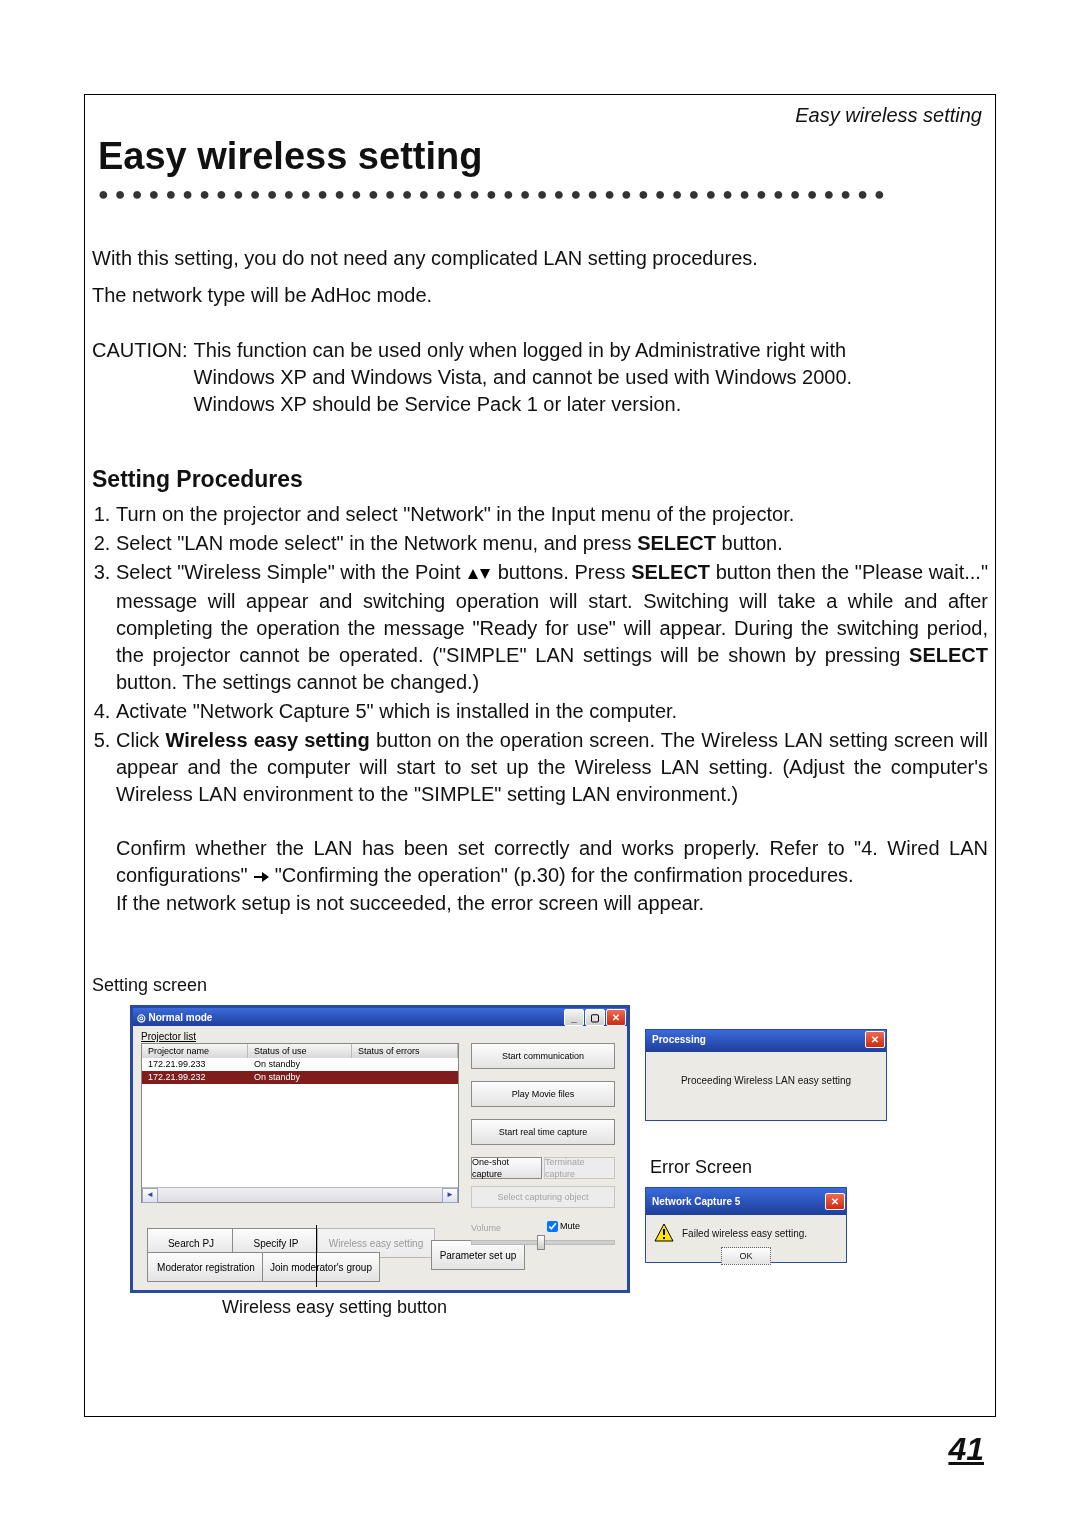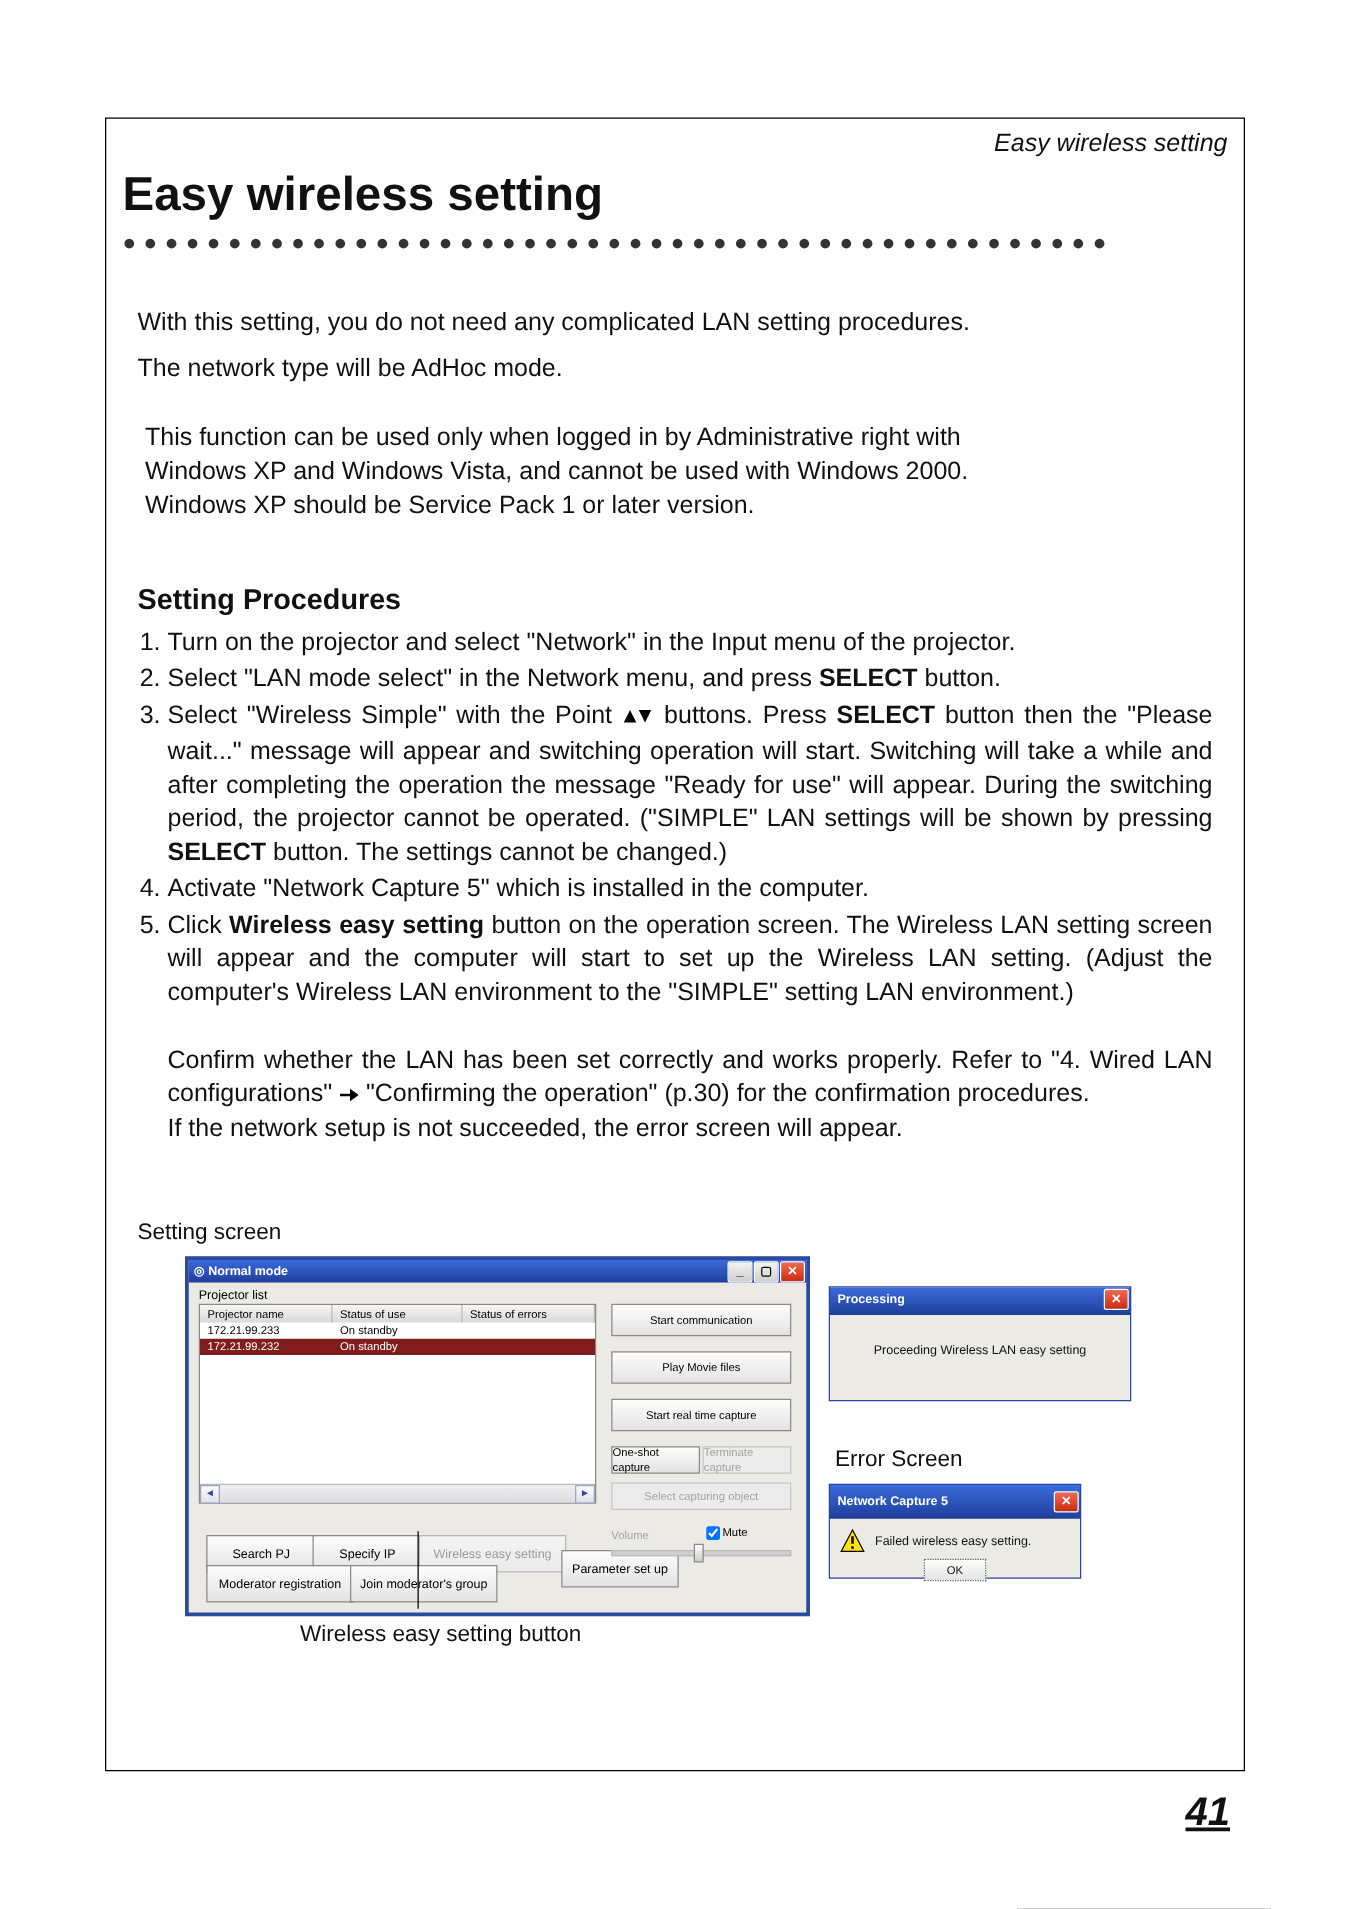--- a/index.html
+++ b/index.html
@@ -1,42 +1,42 @@
 <!DOCTYPE html>
 <html><head>
 <meta charset="utf-8">
 <style>
   html,body{margin:0;padding:0;background:#888;}
   .page{width:1080px;height:1527px;margin:0 auto;background:#fff;position:relative;font-family:"Myriad Pro","Segoe UI",Arial,sans-serif;color:#111;box-sizing:border-box;padding:84px 90px 0 90px;}
   .page-border{position:absolute;left:84px;right:84px;top:94px;bottom:110px;border:1px solid #000;pointer-events:none;}
   .running-head{text-align:right;font-style:italic;font-size:20px;margin:20px 8px 0 0;}
   h1.main-title{font-size:38px;font-weight:700;margin:8px 0 6px 8px;}
   .dot-rule{white-space:nowrap;overflow:hidden;font-size:18px;color:#333;letter-spacing:6px;margin:0 8px 40px 8px;}
-  .body{font-size:20px;line-height:1.35;margin:0 20px;}
+  .body{font-size:20px;line-height:1.35;margin:0 2px;}
   .body p{margin:0 0 10px 0;}
   .caution{margin-top:28px;}
   .caution-body{display:flex;}
   .caution-label{white-space:nowrap;}
   .caution-text{margin-left:6px;}
   h2.setting-proc{font-size:23px;font-weight:700;margin:46px 0 6px 0;}
   ol.steps{margin:0;padding-left:24px;font-size:20px;line-height:1.35;}
   ol.steps li{margin:0 0 2px 0;text-align:left;}
   ol.steps li.justify{text-align:justify;}
   .arrow-tri{display:inline-block;vertical-align:-2px;}
   .arrow-right{display:inline-block;vertical-align:-1px;}
   .bold{font-weight:700;}
   .setting-screen-label{font-size:18px;margin:56px 0 8px 0;}
   .figures{position:relative;margin:0;}
   
   .win-main{position:absolute;left:38px;top:0;width:494px;height:282px;border:3px solid #2a4aa0;background:#eceae5;font-family:Tahoma,Arial,sans-serif;font-size:10px;color:#000;}
   .win-main .titlebar{height:18px;background:linear-gradient(#3a6bdc,#1e3e9a);color:#fff;display:flex;align-items:center;padding:0 1px 0 4px;font-size:10px;font-weight:700;}
   .titlebar .spacer{flex:1;}
   .win-btn{width:18px;height:15px;margin-left:1px;background:linear-gradient(#f4f4f4,#cfcfcf);border:1px solid #fff;display:flex;align-items:center;justify-content:center;font-size:10px;color:#000;border-radius:2px;}
   .win-btn.close{background:linear-gradient(#f26a4e,#c92c12);color:#fff;font-weight:700;}
-  .panel-label{position:absolute;left:8px;top:22px;font-size:10px;}
+  .panel-label{position:absolute;left:8px;top:22px;font-size:10px;text-decoration:underline;}
   .list-box{position:absolute;left:8px;top:35px;width:316px;height:158px;background:#fff;border:1px solid #888;}
   .list-head{display:flex;height:14px;background:linear-gradient(#f6f6f6,#d8d8d8);font-size:9px;}
   .list-head div{border-right:1px solid #bbb;padding:1px 6px;box-sizing:border-box;}
   .lh-name{width:106px;} .lh-use{width:104px;} .lh-err{flex:1;border-right:none;}
   .list-row{display:flex;height:13px;font-size:9px;}
   .list-row div{padding:0 6px;box-sizing:border-box;}
   .lr-name{width:106px;color:#000;} .lr-use{width:104px;color:#000;}
   .list-row.sel{background:#7f1d1d;color:#fff;}
   .list-row.sel div{color:#fff;}
   .hscroll{position:absolute;left:0;right:0;bottom:0;height:14px;background:linear-gradient(#efeff2,#dcdce2);border-top:1px solid #bbb;}
@@ -88,20 +88,21 @@
 
   <h1 class="main-title">Easy wireless setting</h1>
   <div class="dot-rule">●●●●●●●●●●●●●●●●●●●●●●●●●●●●●●●●●●●●●●●●●●●●●●●</div>
 
   <div class="body">
     <p>With this setting, you do not need any complicated LAN setting procedures.</p>
     <p>The network type will be AdHoc mode.</p>
 
     <div class="caution">
       <div class="caution-body">
+        <span class="caution-label">CAUTION:</span>
         <span class="caution-text">
           <span>This function can be used only when logged in by Administrative right with</span><br>
           <span>Windows XP and Windows Vista, and cannot be used with Windows 2000.</span><br>
           <span>Windows XP should be Service Pack 1 or later version.</span>
         </span>
       </div>
     </div>
 
     <h2 class="setting-proc">Setting Procedures</h2>
 

